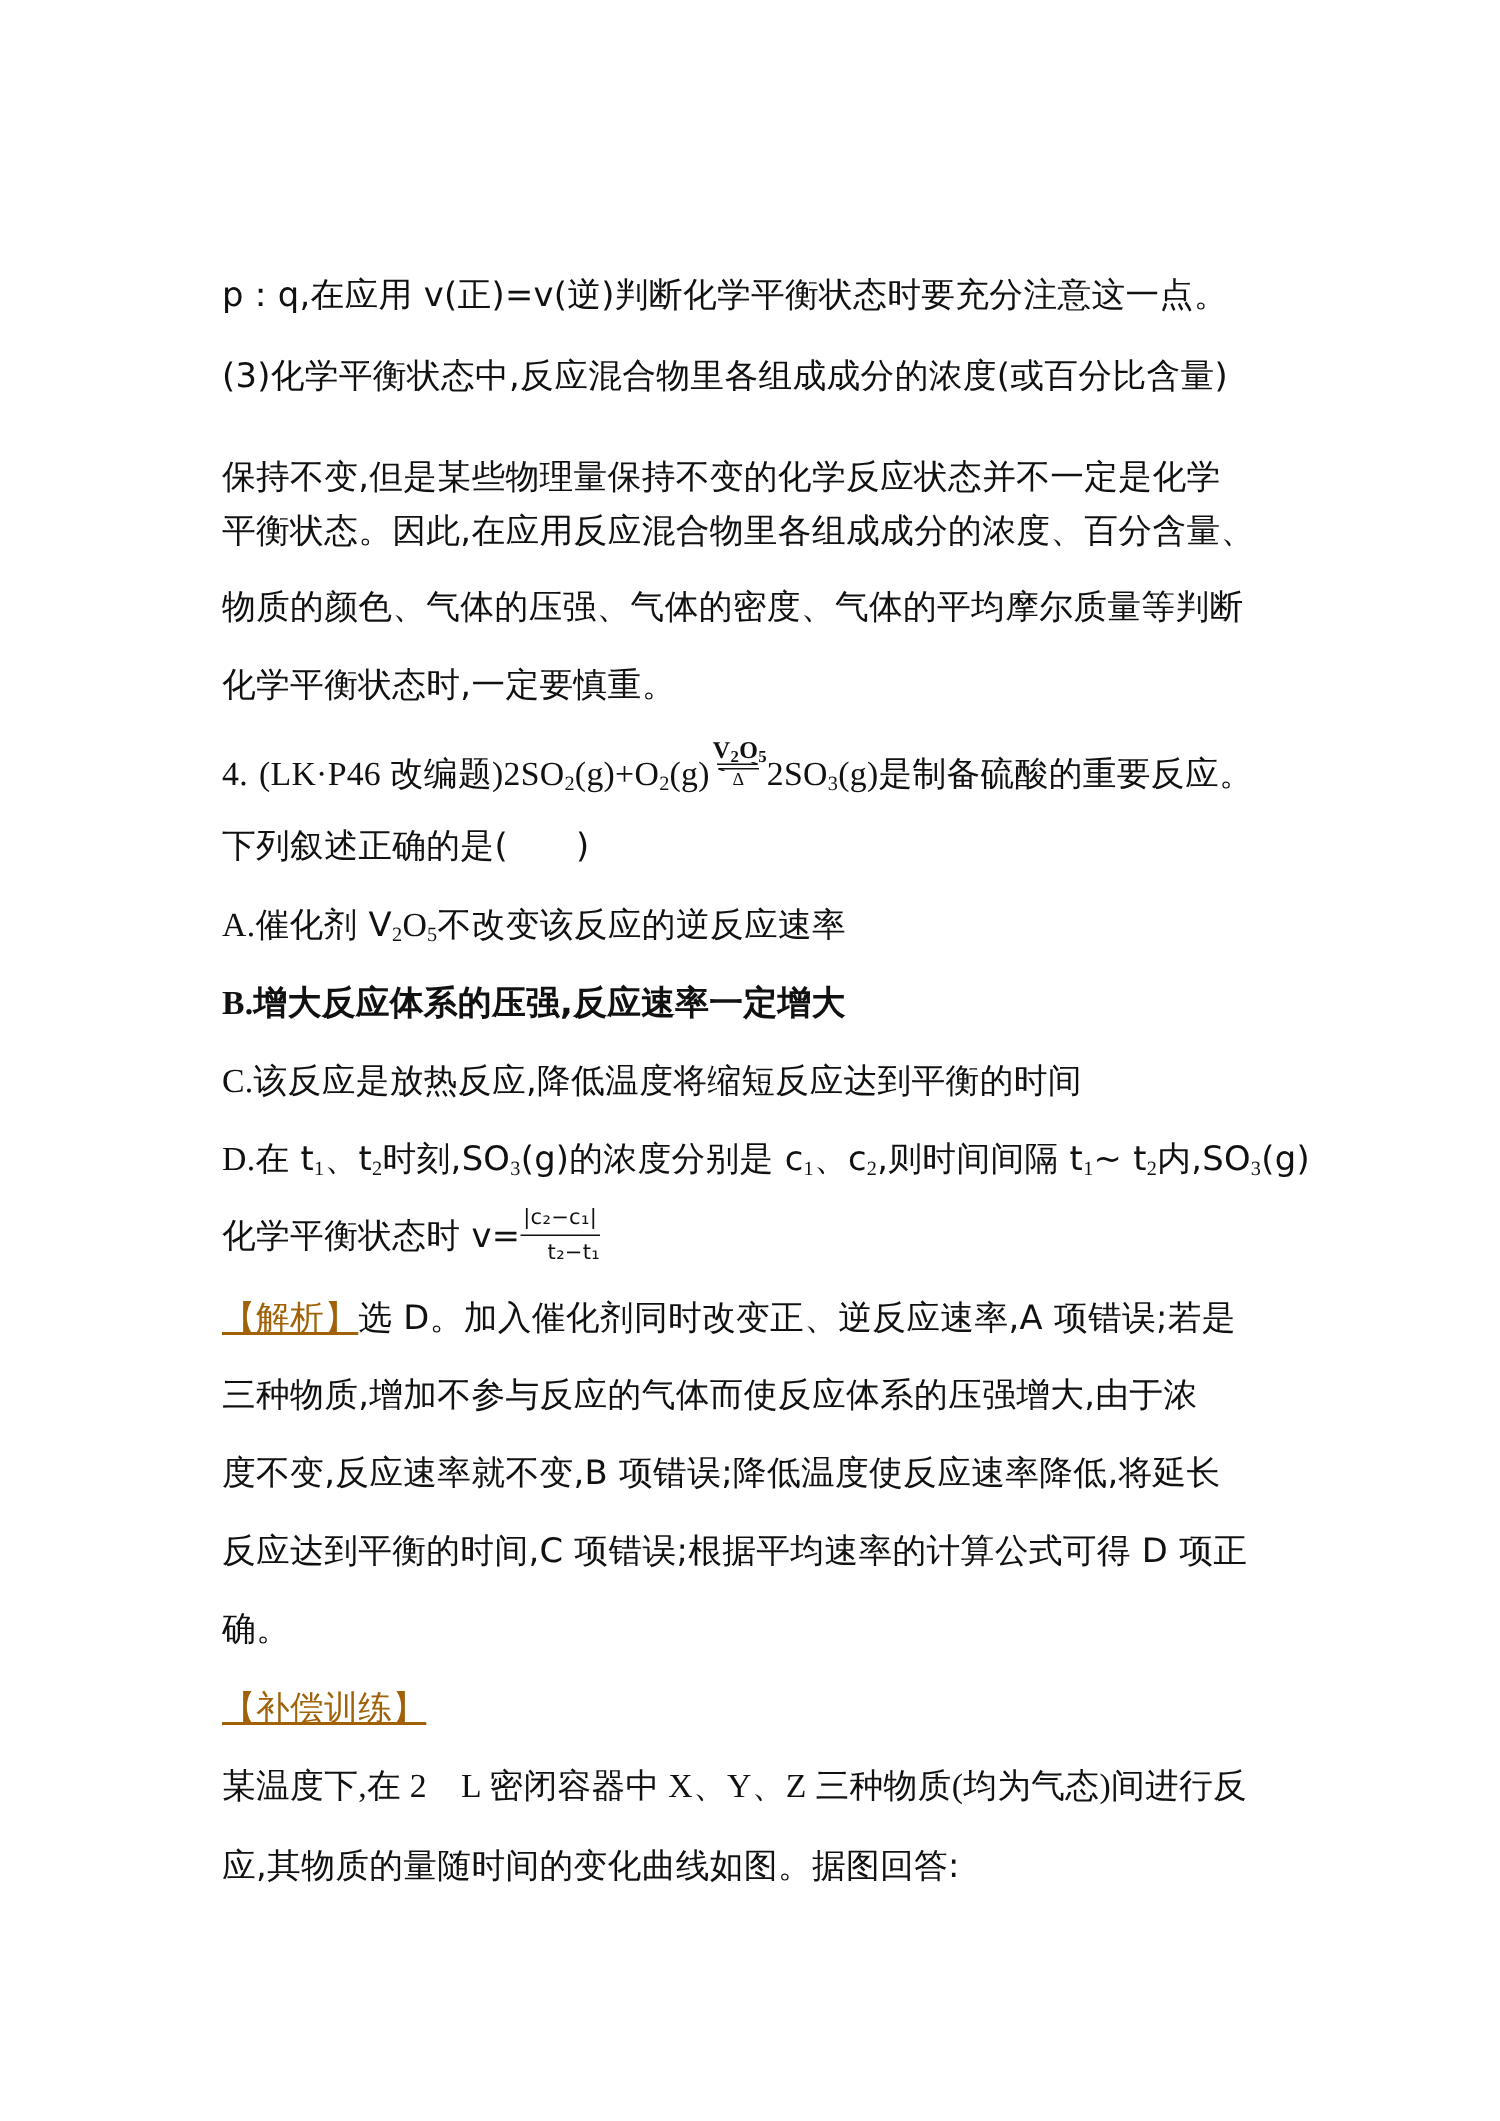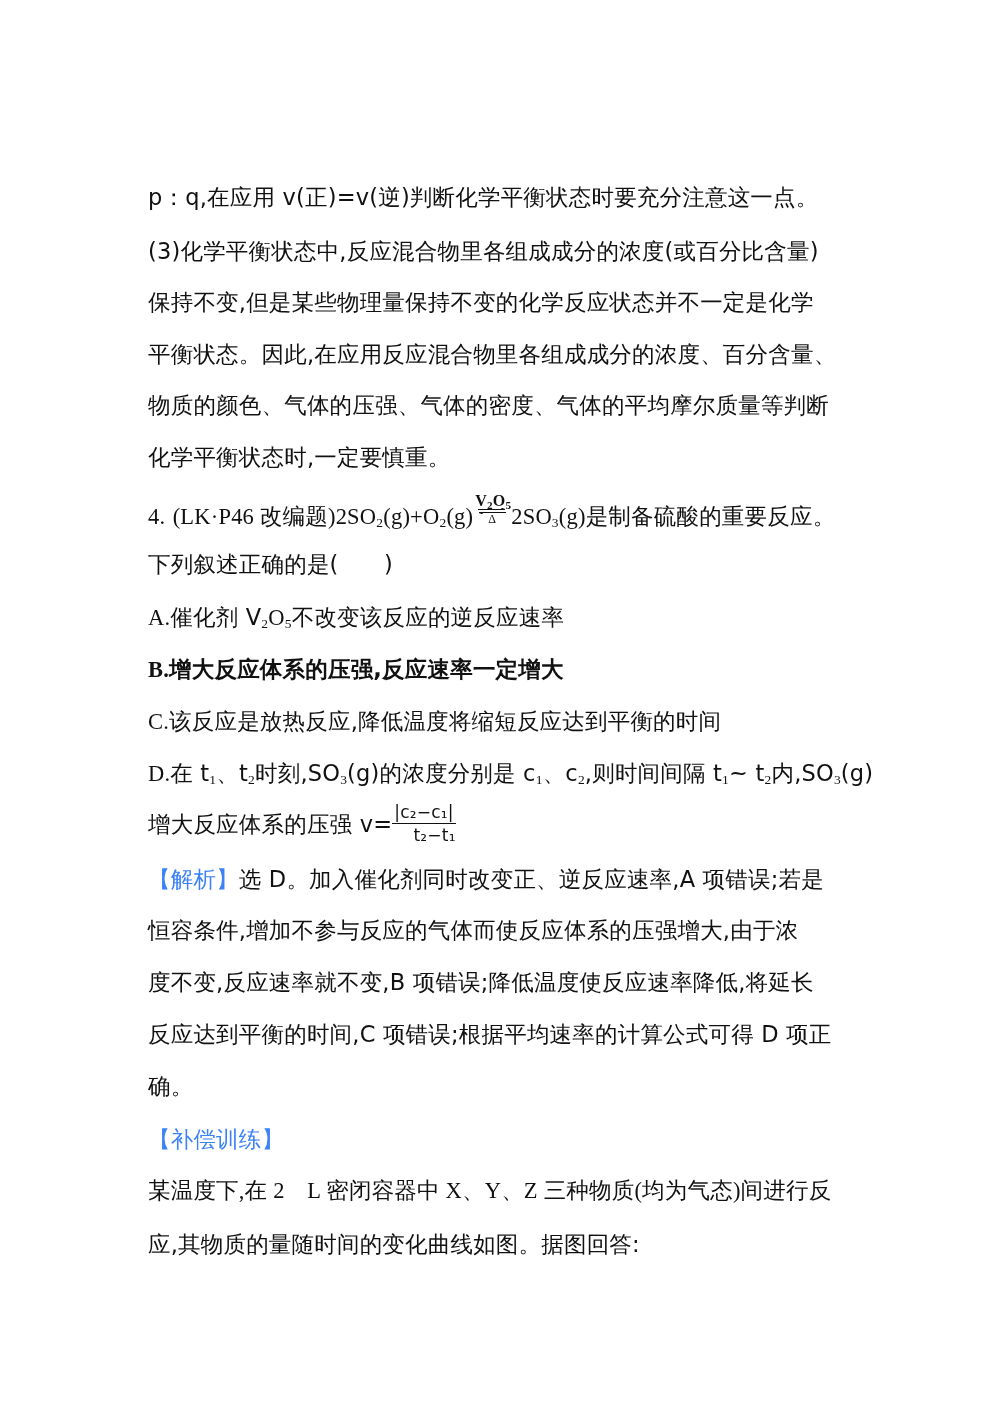--- a/index.html
+++ b/index.html
@@ -21,21 +21,22 @@
       white-space: nowrap;
       font-size: 22.5px;
       line-height: 30px;
       letter-spacing: 0.2px;
       margin-top: 47px;
     }
     .serif {
       font-family: "Liberation Serif", "DejaVu Serif", serif;
     }
     .red {
-      color: #3b82f6;
+      color: #a16207;
+      text-decoration: underline;
     }
     sub {
       font-size: 60%;
       vertical-align: -0.25em;
       line-height: 0;
     }
     .arrow-wrap {
       display: inline-block;
       position: relative;
       width: 34px;
@@ -69,42 +70,42 @@
       width: 34px;
       text-align: center;
       font-size: 12px;
       line-height: 14px;
     }
     .frac {
       display: inline-block;
       position: relative;
       vertical-align: top;
       font-family: "DejaVu Sans", sans-serif;
-      font-size: 17px;
+      font-size: 14px;
     }
     .frac .num {
       display: block;
       border-bottom: 1.5px solid #111;
       line-height: 22px;
       padding: 0 2px;
       margin-top: -8px;
     }
     .frac .den {
       display: block;
       line-height: 22px;
       text-align: right;
     }
   </style>
 </head>
 <body>
 
 <div class="line" style="top:135px;">p：q,在应用 v(正)=v(逆)判断化学平衡状态时要充分注意这一点。</div>
 
 <div class="line" style="top:189px;">(3)化学平衡状态中,反应混合物里各组成成分的浓度(或百分比含量)</div>
-<div class="line" style="top:240px;text-align:right;">保持不变,但是某些物理量保持不变的化学反应状态并不一定是化学</div>
+<div class="line" style="top:256px;text-align:right;">保持不变,但是某些物理量保持不变的化学反应状态并不一定是化学</div>
 <div class="line" style="top:292px;">平衡状态。因此,在应用反应混合物里各组成成分的浓度、百分含量、</div>
 <div class="line" style="top:343px;">物质的颜色、气体的压强、气体的密度、气体的平均摩尔质量等判断</div>
 <div class="line" style="top:395px;">化学平衡状态时,一定要慎重。</div>
 
 <div class="line" style="top:454px;">
   <span class="serif">4.</span>
   <span class="serif">(LK·P46 改编题)</span><span class="serif"><span>2SO</span><sub>2</sub><span>(g)</span><span>+O</span><sub>2</sub><span>(g)</span><span class="arrow-wrap"><span class="arrow-top"><span>V</span><sub>2</sub><span>O</span><sub>5</sub></span><svg class="arrow-lines" viewBox="0 0 28 6">
           <line x1="0" y1="1.5" x2="27" y2="1.5" stroke="#111" stroke-width="1"></line>
           <polyline points="23,0 27,1.5" fill="none" stroke="#111" stroke-width="1"></polyline>
           <line x1="1" y1="4.5" x2="28" y2="4.5" stroke="#111" stroke-width="1"></line>
@@ -119,26 +120,26 @@
 <div class="line" style="top:607px;font-weight:bold;">
   <span class="serif">B.</span><span>增大反应体系的压强,反应速率一定增大</span>
 </div>
 <div class="line" style="top:659px;">
   <span class="serif">C.</span><span>该反应是放热反应,降低温度将缩短反应达到平衡的时间</span>
 </div>
 <div class="line" style="top:711px;">
   <span class="serif">D.</span><span>在 t</span><sub class="serif">1</sub><span>、t</span><sub class="serif">2</sub><span>时刻,SO</span><sub class="serif">3</sub><span>(g)的浓度分别是 c</span><sub class="serif">1</sub><span>、c</span><sub class="serif">2</sub><span>,则时间间隔 t</span><sub class="serif">1</sub><span>~ t</span><sub class="serif">2</sub><span>内,SO</span><sub class="serif">3</sub><span>(g)</span>
 </div>
 <div class="line" style="top:762px;">
-  <span>增大反应体系的压强 v=</span><span class="frac"><span class="num">|c₂−c₁|</span><span class="den">t₂−t₁</span></span>
+  <span>化学平衡状态时 v=</span><span class="frac"><span class="num">|c₂−c₁|</span><span class="den">t₂−t₁</span></span>
 </div>
 
 <div class="line" style="top:817px;">
   <span class="red">【解析】</span><span>选 D。加入催化剂同时改变正、逆反应速率,A 项错误;若是</span>
 </div>
-<div class="line" style="top:868px;">恒容条件,增加不参与反应的气体而使反应体系的压强增大,由于浓</div>
+<div class="line" style="top:868px;">三种物质,增加不参与反应的气体而使反应体系的压强增大,由于浓</div>
 <div class="line" style="top:920px;">度不变,反应速率就不变,B 项错误;降低温度使反应速率降低,将延长</div>
 <div class="line" style="top:972px;">反应达到平衡的时间,C 项错误;根据平均速率的计算公式可得 D 项正</div>
 <div class="line" style="top:1024px;">确。</div>
 
 <div class="line red" style="top:1077px;">【补偿训练】</div>
 <div class="line" style="top:1129px;font-family:Liberation Serif, serif;">某温度下,在 2　L 密闭容器中 X、Y、Z 三种物质(均为气态)间进行反</div>
 <div class="line" style="top:1182px;">应,其物质的量随时间的变化曲线如图。据图回答:</div>
 
 </body></html>

